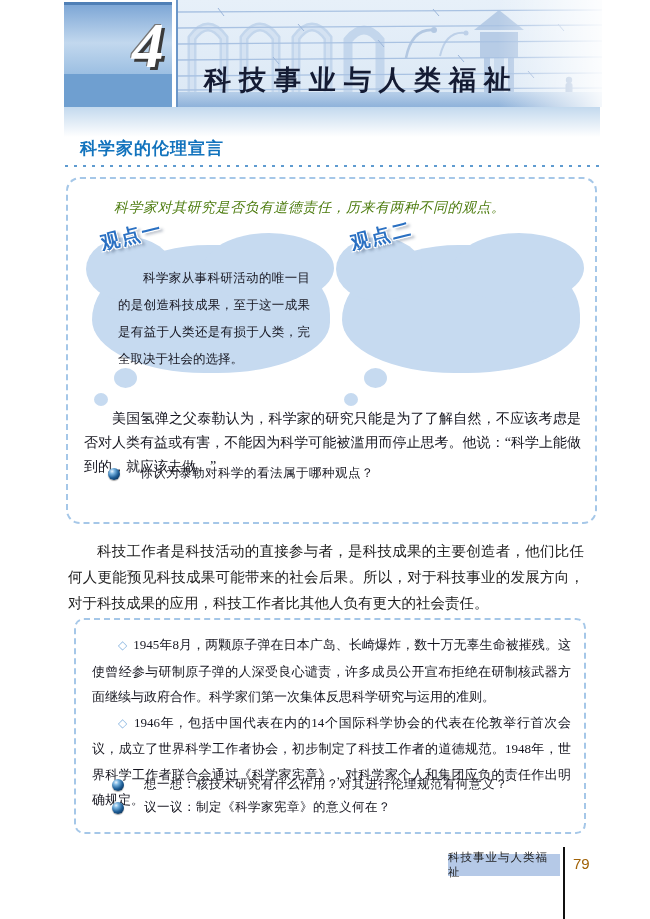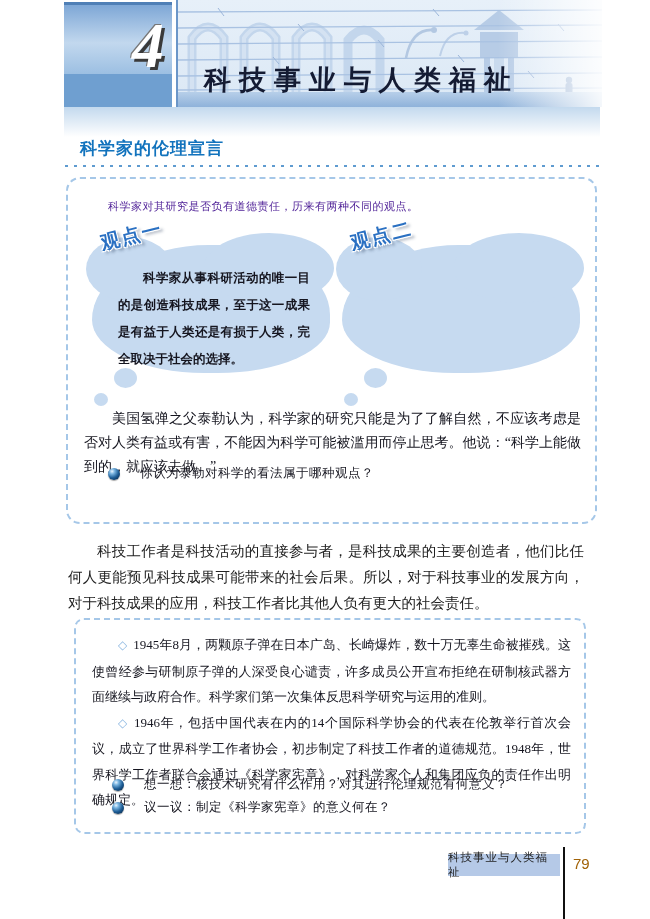--- a/index.html
+++ b/index.html
@@ -31,41 +31,41 @@
     font-size:17px;color:#1273bd;letter-spacing:1px;}
   .dotted-rule{position:absolute;left:62px;top:164px;width:540px;height:4px;
     background-image:radial-gradient(circle,#5f9bd0 1.3px,rgba(0,0,0,0) 1.5px);
     background-size:9px 4px;background-repeat:repeat-x;}
   
   .ethics-box{position:absolute;left:66px;top:177px;width:527px;height:343px;
     border:2px dashed #a5c7e8;border-radius:14px;}
   .history-box{position:absolute;left:74px;top:618px;width:508px;height:212px;
     border:2px dashed #a5c7e8;border-radius:10px;}
   .intro-line{position:absolute;left:18px;right:16px;top:20px;
-    font-size:11px;color:#4c1d95;text-indent:2em;letter-spacing:.5px;}
+    font-size:14px;color:#4d7c0f;text-indent:2em;letter-spacing:.5px;font-style:italic;}
   
   .bubble{position:absolute;width:238px;height:128px;}
   .bubble-b1{left:24px;top:66px;}
   .bubble-b2{left:274px;top:66px;}
   .bubble-body{position:absolute;inset:0;background:#c6daf0;
     border-radius:52% 48% 50% 50% / 62% 58% 42% 44%;}
   .bubble-body:before{content:"";position:absolute;width:86px;height:64px;
     border-radius:50%;background:#c6daf0;left:-6px;top:-8px;}
   .bubble-body:after{content:"";position:absolute;width:130px;height:70px;
     border-radius:50%;background:#c6daf0;right:-4px;top:-12px;}
   .tail-big{position:absolute;width:23px;height:20px;border-radius:50%;
     background:#c6daf0;left:22px;bottom:-15px;}
   .tail-small{position:absolute;width:14px;height:13px;border-radius:50%;
     background:#c6daf0;left:2px;bottom:-33px;}
   .viewpoint-label{position:absolute;top:-22px;left:8px;z-index:2;
     transform:rotate(-14deg);font-family:"Liberation Sans",sans-serif;
     font-weight:bold;font-size:19px;color:#2a70c2;letter-spacing:2px;
     text-shadow:1px 1px 0 #fff,-1px -1px 0 #fff,1px -1px 0 #fff,-1px 1px 0 #fff,3px 3px 3px rgba(40,60,90,.45);}
   .bubble-text{position:absolute;left:26px;right:20px;top:20px;z-index:1;
-    font-size:12.5px;line-height:27px;color:#15151f;text-indent:2em;text-align:justify;font-weight:bold;}
+    font-size:12.5px;line-height:27px;color:#15151f;text-indent:2em;text-align:justify;}
   
   .teller-para{position:absolute;left:16px;right:14px;top:216px;
     font-size:14px;line-height:24px;color:#15151f;text-indent:2em;text-align:justify;margin-top:12px;}
   .q-row{position:absolute;left:40px;right:16px;display:flex;align-items:center;gap:20px;}
   .eq1{top:286px;} .eq2{top:309px;}
   .hq1{top:156px;left:36px;} .hq2{top:179px;left:36px;}
   .sphere{flex:0 0 auto;width:12px;height:12px;border-radius:50%;
     background:radial-gradient(circle at 34% 28%,#eaf5ff 0%,#79b4e0 22%,#1d5d96 55%,#092d52 85%);
     box-shadow:0 1px 1px rgba(0,0,0,.35);}
   .q-text{font-size:12.5px;color:#15151f;letter-spacing:.5px;}

